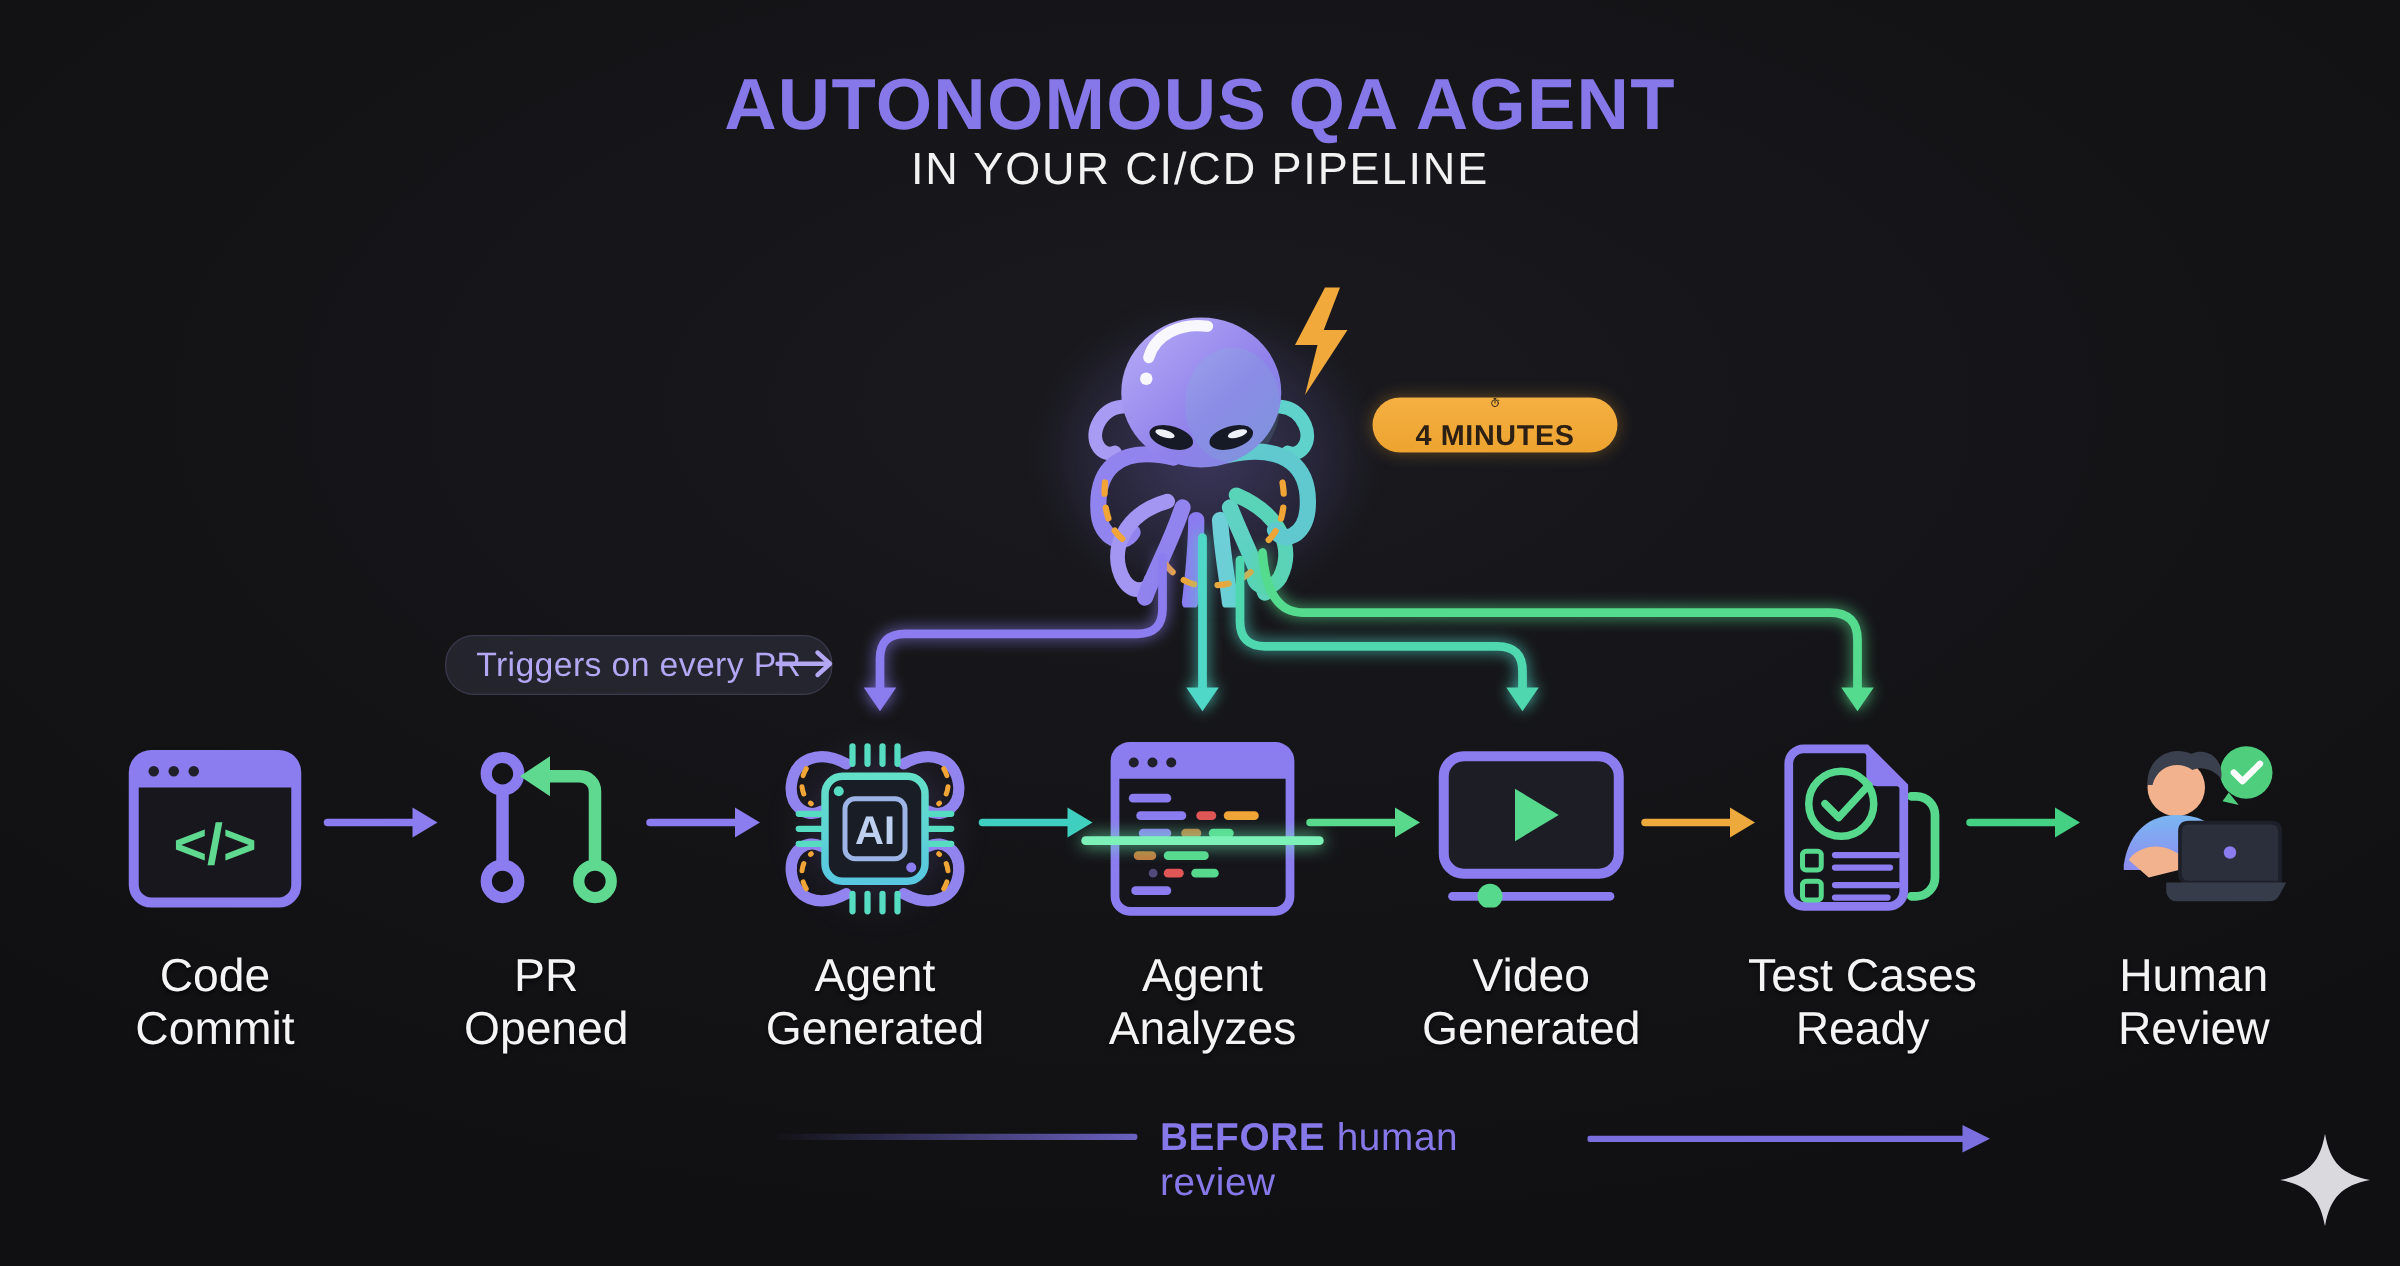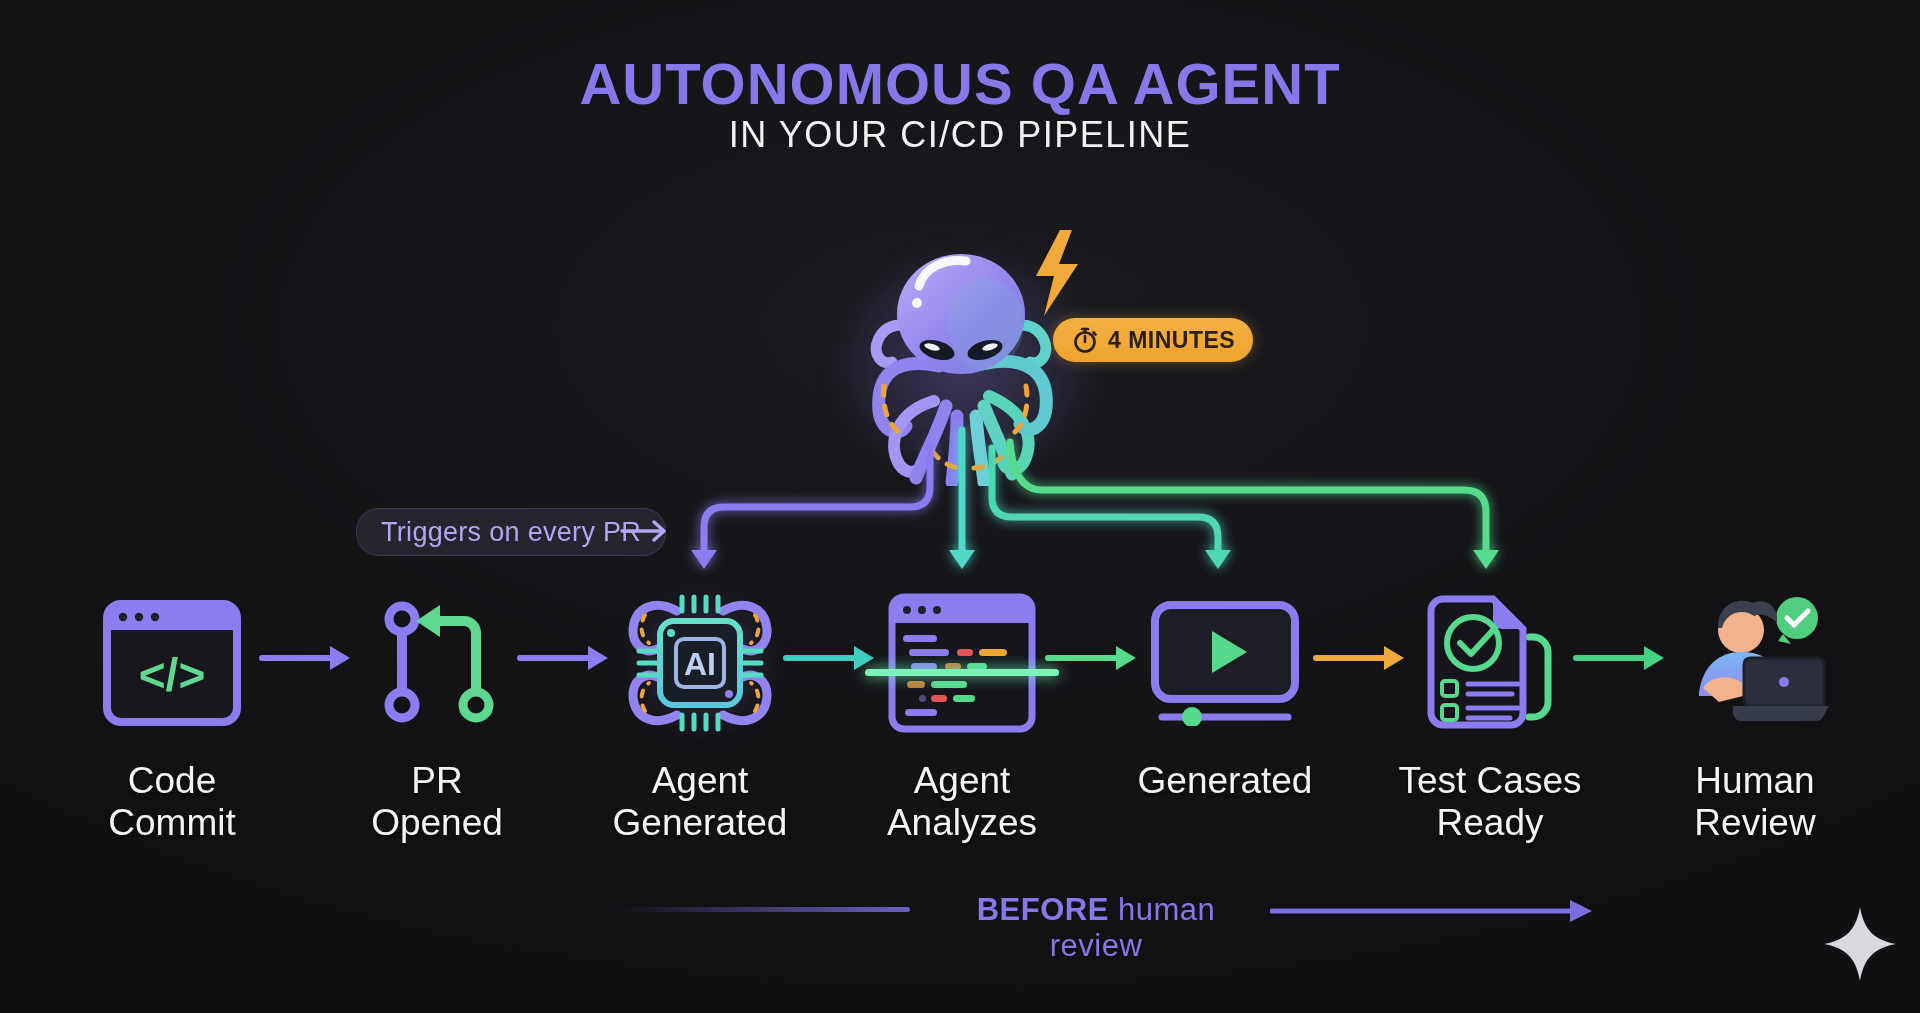--- a/index.html
+++ b/index.html
@@ -18,24 +18,24 @@
   .glow-scan{left:856px;top:636px;width:215px;height:74px;border-radius:50%;
     background:radial-gradient(closest-side, rgba(110,240,180,0.22), transparent 70%);filter:blur(8px);}
 
   .title{position:absolute;left:0;top:50px;width:100%;text-align:center;
     color:#8678e8;font-size:58px;font-weight:800;letter-spacing:1px;}
   .subtitle{position:absolute;left:0;top:114px;width:100%;text-align:center;
     color:#f2f2f2;font-size:36px;font-weight:400;letter-spacing:1.5px;}
 
   .octopus{position:absolute;left:824px;top:216px;}
 
-  .badge{position:absolute;left:1053px;top:318px;height:44px;min-width:196px;
+  .badge{position:absolute;left:1098px;top:318px;height:44px;min-width:196px;
     background:linear-gradient(180deg,#f5b042,#eda32f);border-radius:24px;
     display:flex;align-items:center;justify-content:center;gap:9px;padding:0 18px;box-sizing:border-box;
-    box-shadow:0 0 14px rgba(240,165,54,0.35);}
+    box-shadow:0 0 14px rgba(240,165,54,0.35);flex-direction:column;}
   .badge span{color:#2b2013;font-size:23px;font-weight:800;letter-spacing:0.5px;}
 
   .connectors{position:absolute;left:0;top:0;pointer-events:none;}
   .conn{fill:none;stroke-width:7;stroke-linecap:round;}
   .cg-purple{filter:drop-shadow(0 0 6px rgba(139,124,240,0.85));}
   .cg-teal{filter:drop-shadow(0 0 6px rgba(79,216,200,0.85));}
   .cg-green{filter:drop-shadow(0 0 6px rgba(85,219,141,0.85));}
 
   .pill{position:absolute;left:356px;top:508px;height:46px;border-radius:23px;
     background:rgba(80,78,104,0.28);border:1px solid rgba(160,150,220,0.18);
@@ -47,21 +47,21 @@
   .icon-box{height:158px;display:flex;align-items:center;justify-content:center;}
   .label{margin-top:18px;color:#f4f4f4;font-size:37px;font-weight:500;line-height:42px;
     text-shadow:0 2px 3px rgba(0,0,0,0.6);}
   .label span{display:block;}
 
   .step-arrow{position:absolute;top:640px;}
   .step-arrow line{stroke-width:6;stroke-linecap:round;}
 
   .bottom-line-left{position:absolute;left:618px;top:907px;width:292px;height:5px;border-radius:3px;
     background:linear-gradient(to right, rgba(123,111,224,0), rgba(123,111,224,0.85));}
-  .bottom-text{position:absolute;left:928px;top:892px;width:336px;text-align:center;
+  .bottom-text{position:absolute;left:928px;top:892px;width:336px;text-align:left;
     color:#8678e8;font-size:31px;letter-spacing:0.5px;}
   .bottom-text .b{font-weight:800;}
   .bottom-arrow{position:absolute;left:1270px;top:893px;}
 
   .sparkle{position:absolute;left:1820px;top:903px;}
 </style>
 </head>
 <body>
 
 <div class="stage">
@@ -300,20 +300,21 @@
   <div class="step" style="left:1115px">
     <div class="icon-box">
       <svg width="150" height="126" viewBox="0 0 150 126">
         <rect x="5" y="5" width="140" height="94" rx="16" fill="#1d1d26" stroke="#8b7cf0" stroke-width="8"></rect>
         <polygon points="62,31 97,52 62,73" fill="#56d98c"></polygon>
         <line x1="12" y1="117" x2="138" y2="117" stroke="#8b7cf0" stroke-width="7" stroke-linecap="round"></line>
         <circle cx="42" cy="117" r="10" fill="#56d98c"></circle>
       </svg>
     </div>
     <div class="label">
+      <span>Video</span>
         <span>Generated</span>
     </div>
   </div>
 
   <svg class="step-arrow" style="left:1312px" width="96" height="36" viewBox="0 0 96 36">
     <line x1="4" y1="18" x2="72" y2="18" stroke="#eda93c"></line>
     <polygon points="72,6 92,18 72,30" fill="#eda93c"></polygon>
   </svg>
 
   <div class="step" style="left:1380px">

